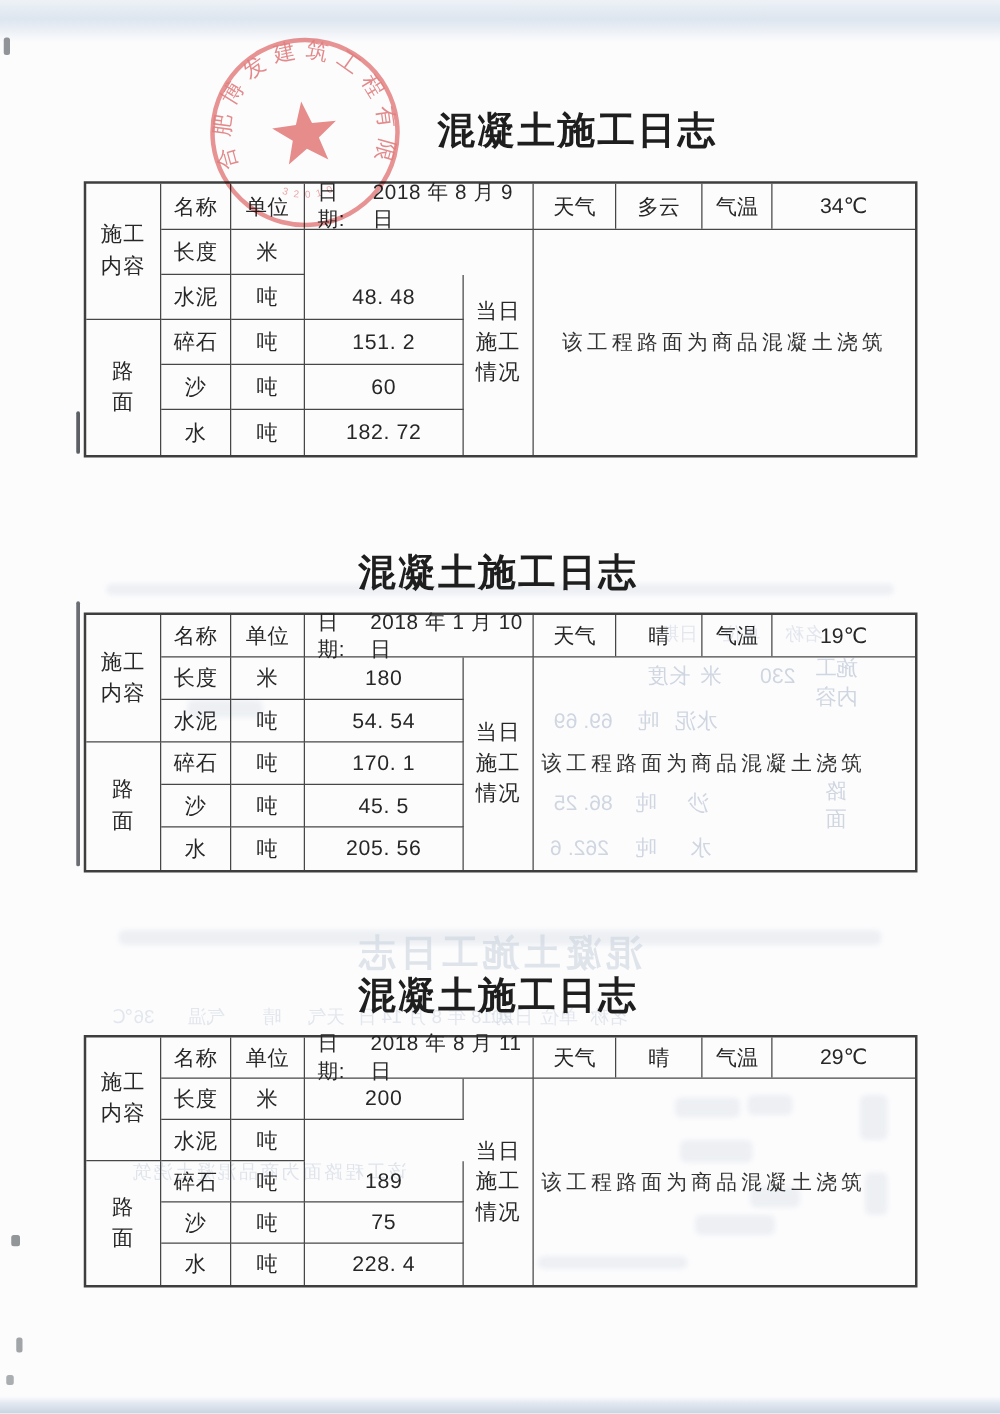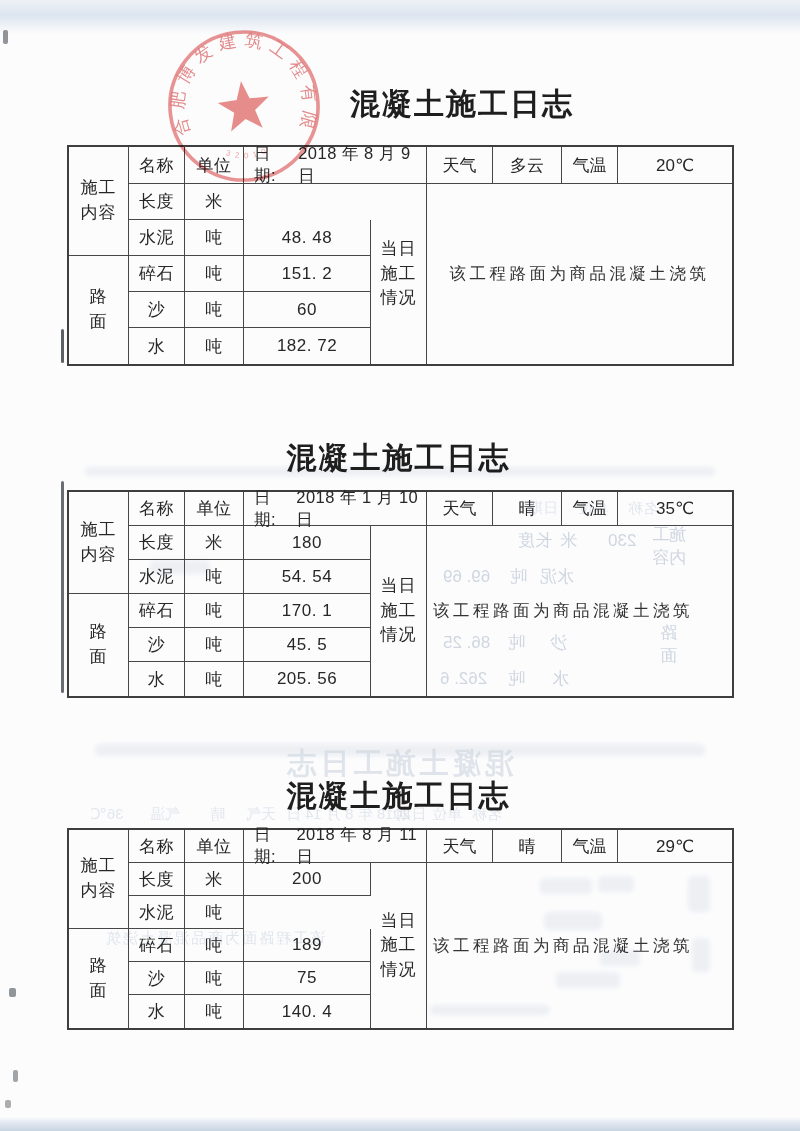--- a/index.html
+++ b/index.html
@@ -117,21 +117,21 @@
     <div class="cell br bb" style="grid-area:1/2/2/3">名称</div>
     <div class="cell br bb" style="grid-area:1/3/2/4">单位</div>
     <div class="cell hdate br bb" style="grid-area:1/4/2/6">
       <span>日期:</span>
       <span>2018 年 8 月 9 日</span>
     </div>
     <div class="hright bb" style="grid-area:1/6/2/7">
       <div class="hr-c br">天气</div>
       <div class="hr-c br">多云</div>
       <div class="hr-c br">气温</div>
-      <div class="hr-c">20℃</div>
+      <div class="hr-c">34℃</div>
     </div>
     <div class="cell br bb" style="grid-area:2/2/3/3">长度</div>
     <div class="cell br bb" style="grid-area:2/3/3/4">米</div>
     <div class="cell br bb" style="grid-area:3/2/4/3">水泥</div>
     <div class="cell br bb" style="grid-area:3/3/4/4">吨</div>
     <div class="cell br bb" style="grid-area:3/4/4/5">48. 48</div>
     <div class="cell br bb" style="grid-area:4/2/5/3">碎石</div>
     <div class="cell br bb" style="grid-area:4/3/5/4">吨</div>
     <div class="cell br bb" style="grid-area:4/4/5/5">151. 2</div>
     <div class="cell br bb" style="grid-area:5/2/6/3">沙</div>
@@ -156,21 +156,21 @@
     <div class="cell br bb" style="grid-area:1/2/2/3">名称</div>
     <div class="cell br bb" style="grid-area:1/3/2/4">单位</div>
     <div class="cell hdate br bb" style="grid-area:1/4/2/6">
       <span>日期:</span>
       <span>2018 年 1 月 10 日</span>
     </div>
     <div class="hright bb" style="grid-area:1/6/2/7">
       <div class="hr-c br">天气</div>
       <div class="hr-c br">晴</div>
       <div class="hr-c br">气温</div>
-      <div class="hr-c">35℃</div>
+      <div class="hr-c">19℃</div>
     </div>
     <div class="cell br bb" style="grid-area:2/2/3/3">长度</div>
     <div class="cell br bb" style="grid-area:2/3/3/4">米</div>
     <div class="cell br bb" style="grid-area:2/4/3/5">180</div>
     <div class="cell br bb" style="grid-area:3/2/4/3">水泥</div>
     <div class="cell br bb" style="grid-area:3/3/4/4">吨</div>
     <div class="cell br bb" style="grid-area:3/4/4/5">54. 54</div>
     <div class="cell br bb" style="grid-area:4/2/5/3">碎石</div>
     <div class="cell br bb" style="grid-area:4/3/5/4">吨</div>
     <div class="cell br bb" style="grid-area:4/4/5/5">170. 1</div>
@@ -211,20 +211,20 @@
     <div class="cell br bb" style="grid-area:3/2/4/3">水泥</div>
     <div class="cell br bb" style="grid-area:3/3/4/4">吨</div>
     <div class="cell br bb" style="grid-area:4/2/5/3">碎石</div>
     <div class="cell br bb" style="grid-area:4/3/5/4">吨</div>
     <div class="cell br bb" style="grid-area:4/4/5/5">189</div>
     <div class="cell br bb" style="grid-area:5/2/6/3">沙</div>
     <div class="cell br bb" style="grid-area:5/3/6/4">吨</div>
     <div class="cell br bb" style="grid-area:5/4/6/5">75</div>
     <div class="cell br" style="grid-area:6/2/7/3">水</div>
     <div class="cell br" style="grid-area:6/3/7/4">吨</div>
-    <div class="cell br" style="grid-area:6/4/7/5">140. 4</div>
+    <div class="cell br" style="grid-area:6/4/7/5">228. 4</div>
     <div class="cell status br" style="grid-area:2/5/7/6">当日
 施工
 情况</div>
     <div class="cell remark left" style="grid-area:2/6/7/7">该工程路面为商品混凝土浇筑</div>
   </div>
 
 </div>
 
 </body></html>

